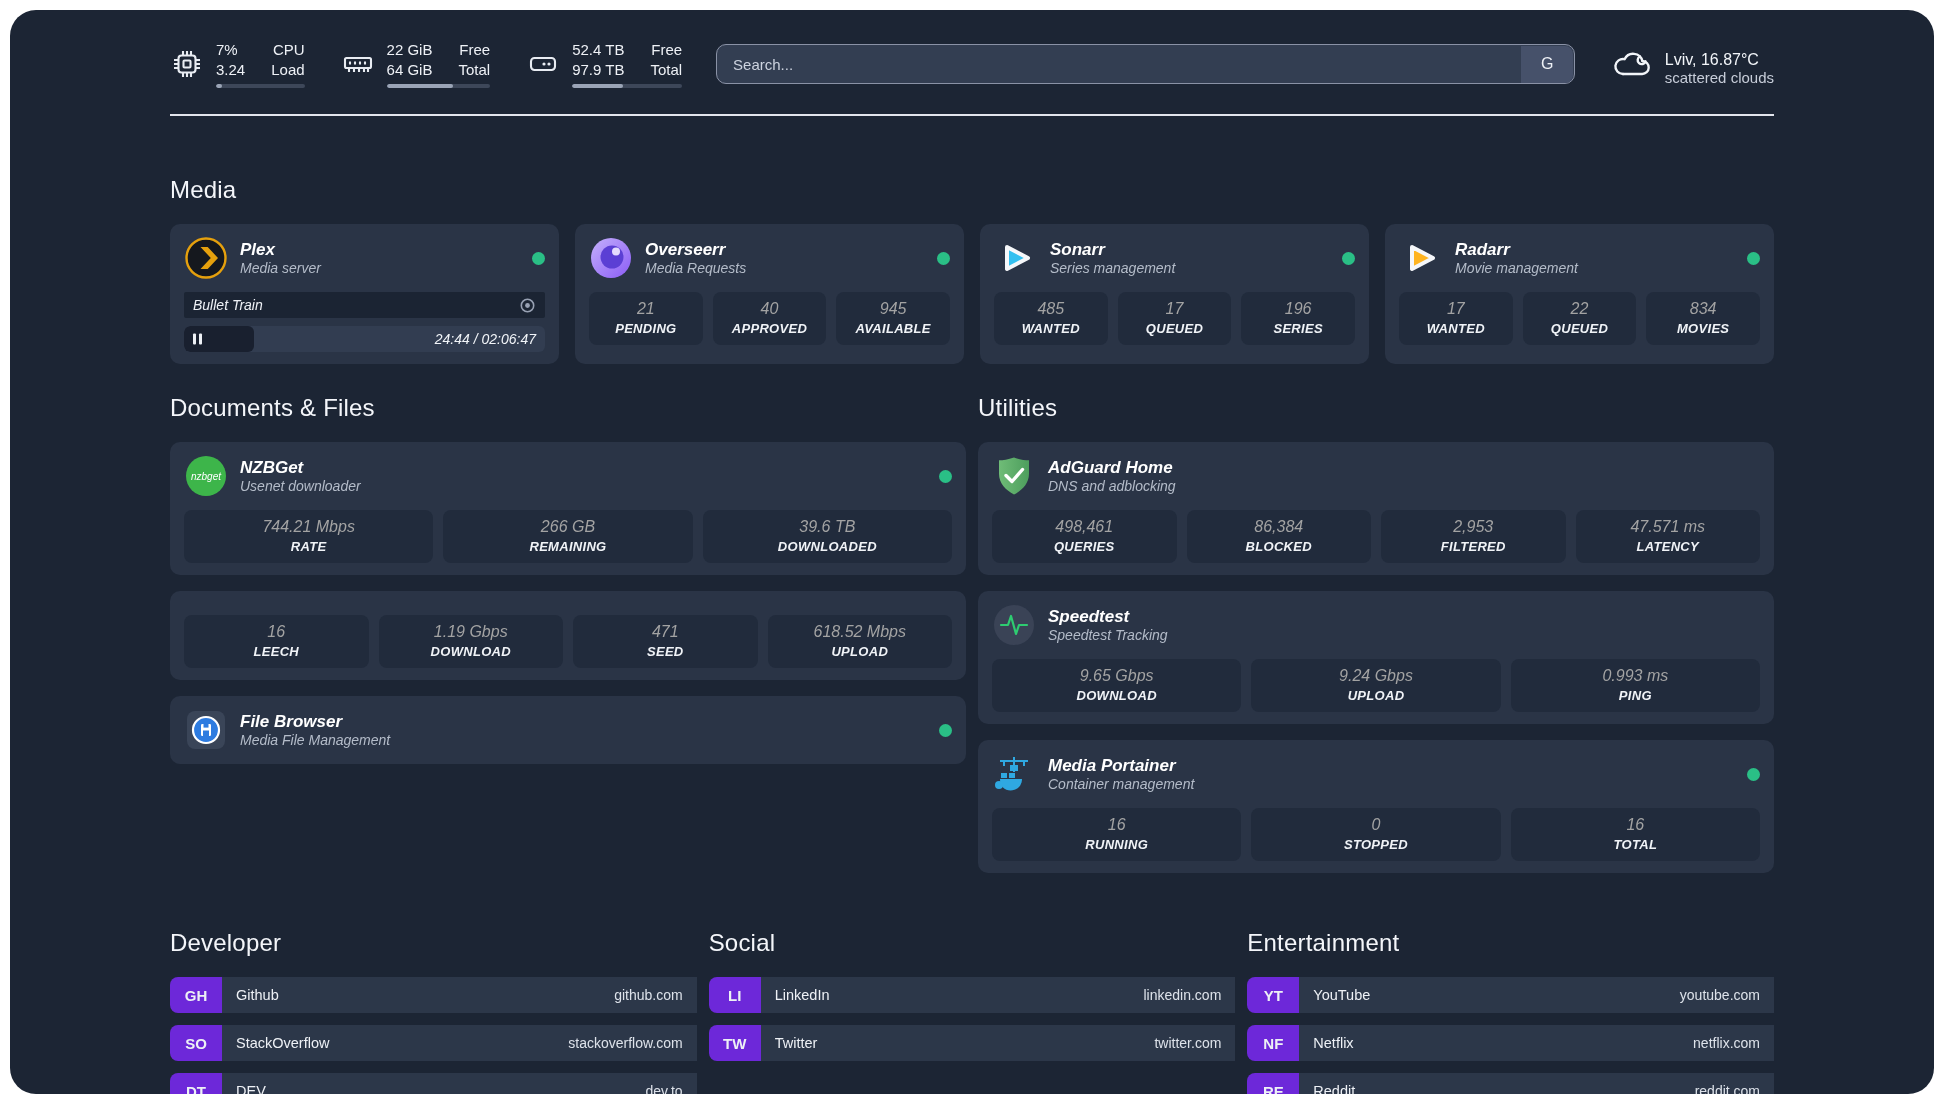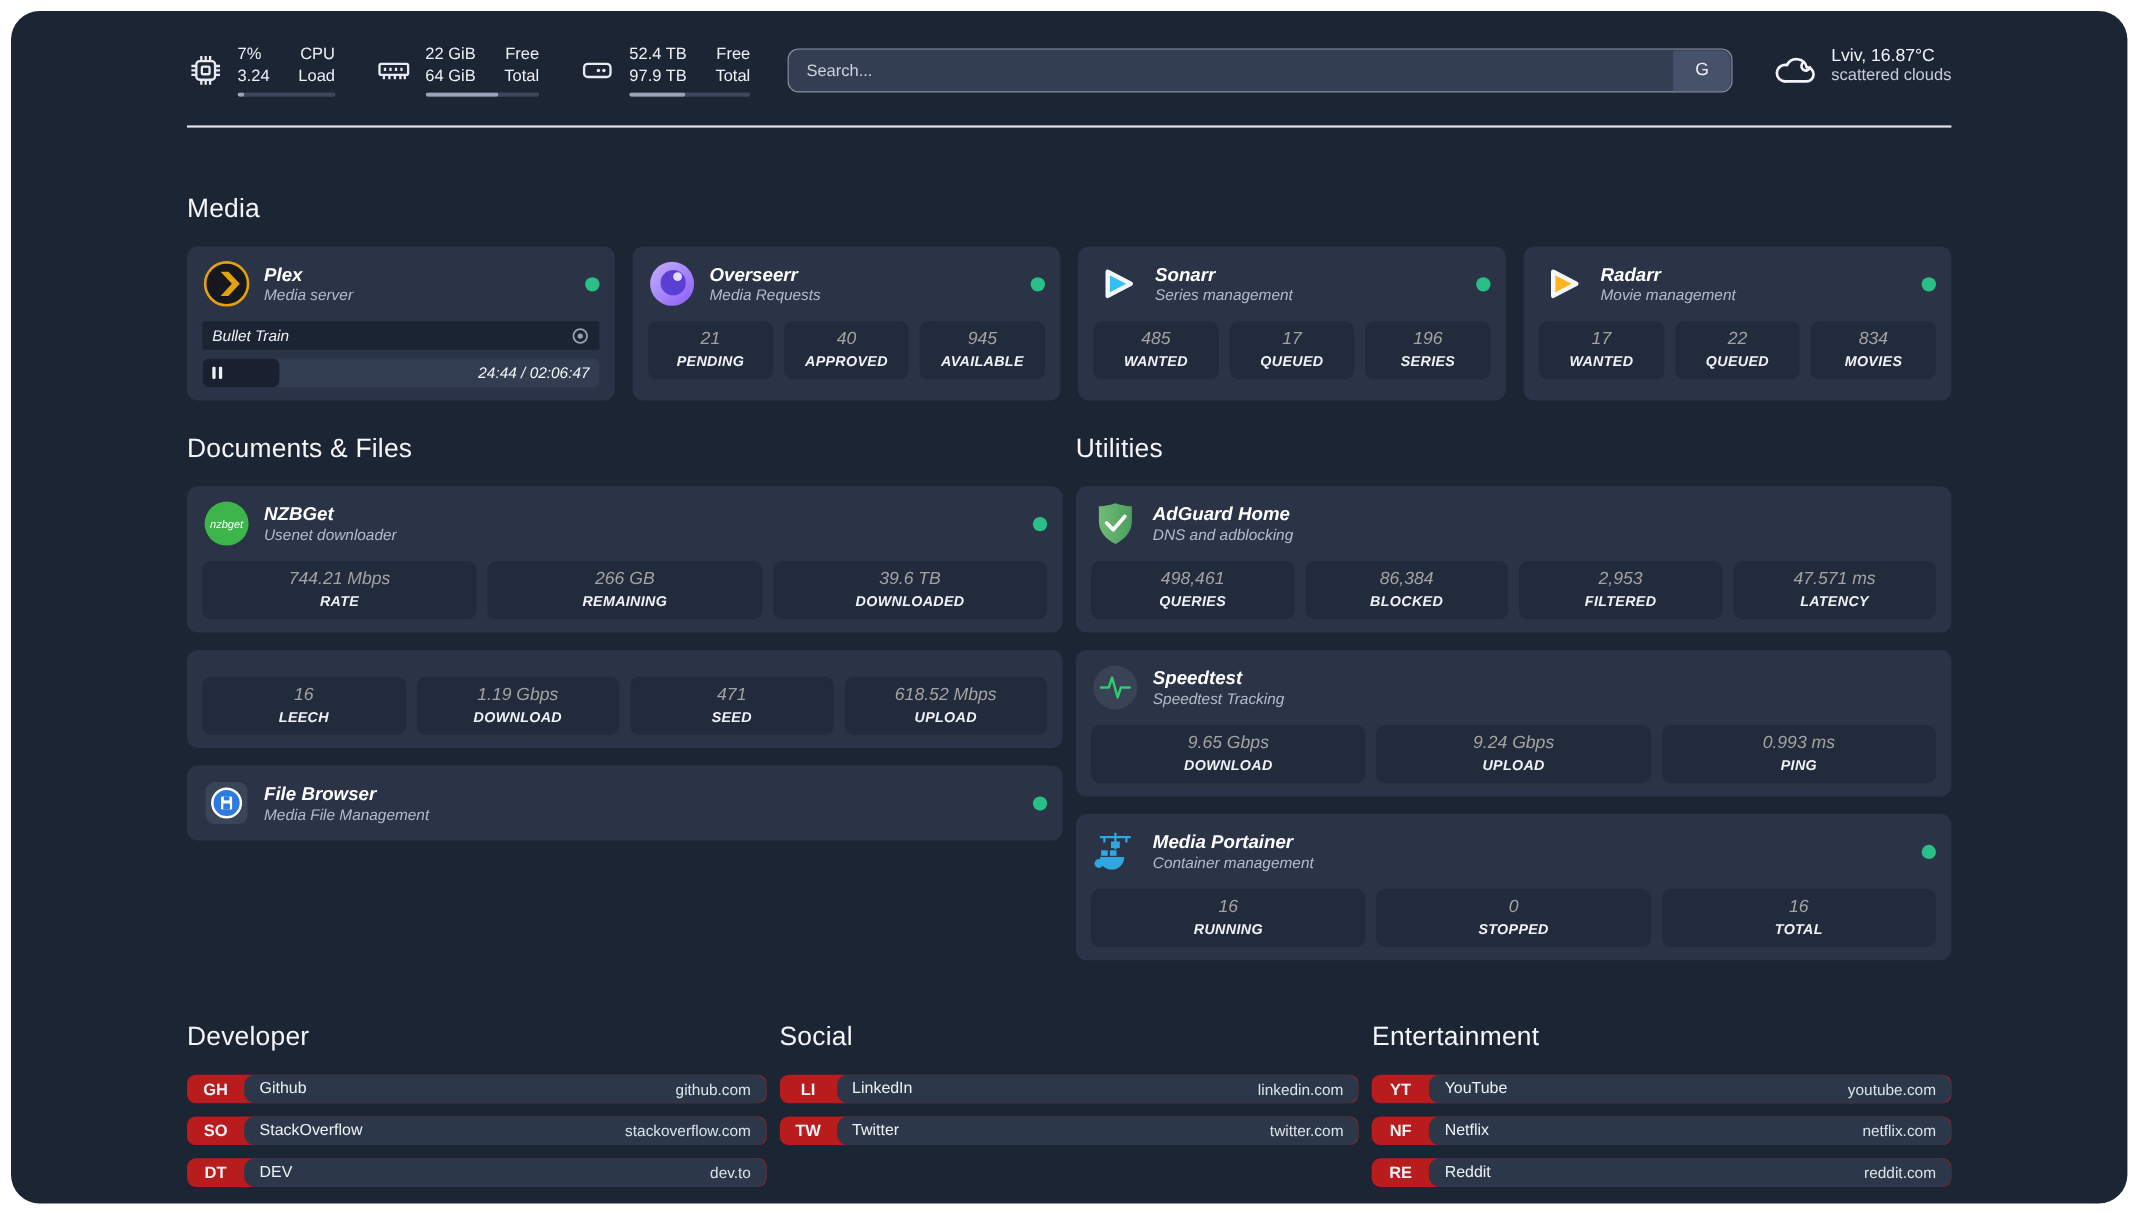--- a/index.html
+++ b/index.html
@@ -26,21 +26,21 @@
   .search-input {
     width:100%; height:40px; background:#333e52; border:1.5px solid #8a92a6; border-radius:10px;
     color:#eef1f6; font-size:15px; padding:0 66px 0 16px; outline:none; font-family:inherit;
   }
   .search-input::placeholder { color:#cdd3df; }
   .search-engine {
     position:absolute; right:1.5px; top:1.5px; bottom:1.5px; width:52px;
     background:#46516a; border-radius:0 8px 8px 0; color:#eef1f6; font-size:16px;
     display:flex; align-items:center; justify-content:center; cursor:pointer;
   }
-  .weather { display:flex; align-items:flex-start; gap:12px; }
+  .weather { display:flex; align-items:flex-end; gap:12px; }
   .weather-icon { width:44px; height:44px; }
   .weather-line1 { font-size:16px; color:#f2f5f9; }
   .weather-line2 { font-size:15px; color:#c7cdd9; }
 
   .divider { margin-top:26px; border-bottom:2px solid #e2e5ec; }
 
   
   .section-title { font-size:24px; font-weight:500; color:#f4f6fa; letter-spacing:.2px; }
   .media-title { margin-top:60px; }
   .media-grid { margin-top:20px; display:grid; grid-template-columns:repeat(4,1fr); gap:16px; }
@@ -71,24 +71,24 @@
   .np-target { margin-left:auto; width:17px; height:17px; cursor:pointer; }
   .np-progress { margin-top:8px; height:26px; background:#323d51; border-radius:6px; position:relative; overflow:hidden;padding-left:24px; }
   .np-fill { position:absolute; left:0; top:0; bottom:0; background:#19202f; border-radius:6px; }
   .np-pause { position:absolute; left:9px; top:50%; transform:translateY(-50%); display:flex; gap:3px; cursor:pointer; }
   .np-pause span { width:3px; height:11px; background:#eef1f6; border-radius:1px; display:block; }
   .np-time { position:absolute; right:9px; top:50%; transform:translateY(-50%); font-size:14px; color:#f2f5f9; }
 
   
   .links-grid { margin-top:56px; display:grid; grid-template-columns:1fr 1fr 1fr; gap:12px; align-items:start; }
   .link-rows { margin-top:20px; display:flex; flex-direction:column; gap:12px; }
-  .link-row { position:relative; height:26px; background:#b91c1c; border-radius:8px; cursor:pointer; }
+  .link-row { position:relative; height:36px; background:#6d28d9; border-radius:8px; cursor:pointer; }
   .link-abbr { position:absolute; left:0; top:0; bottom:0; width:52px; display:flex; align-items:center;
     justify-content:center; font-size:15px; font-weight:600; color:#edf0f5; }
-  .link-bar { position:absolute; left:52px; right:0; top:0; bottom:0; background:#2c3749; border-radius:10px;
+  .link-bar { position:absolute; left:52px; right:0; top:0; bottom:0; background:#2c3749; border-radius:0;
     display:flex; align-items:center; padding:0 14px; }
   .link-name { font-size:14.5px; color:#eef1f6; }
   .link-url { margin-left:auto; font-size:14px; color:#dde2ea; }
 
   svg { display:block; }
 </style>
 </head>
 <body>
 
 <div class="panel">

